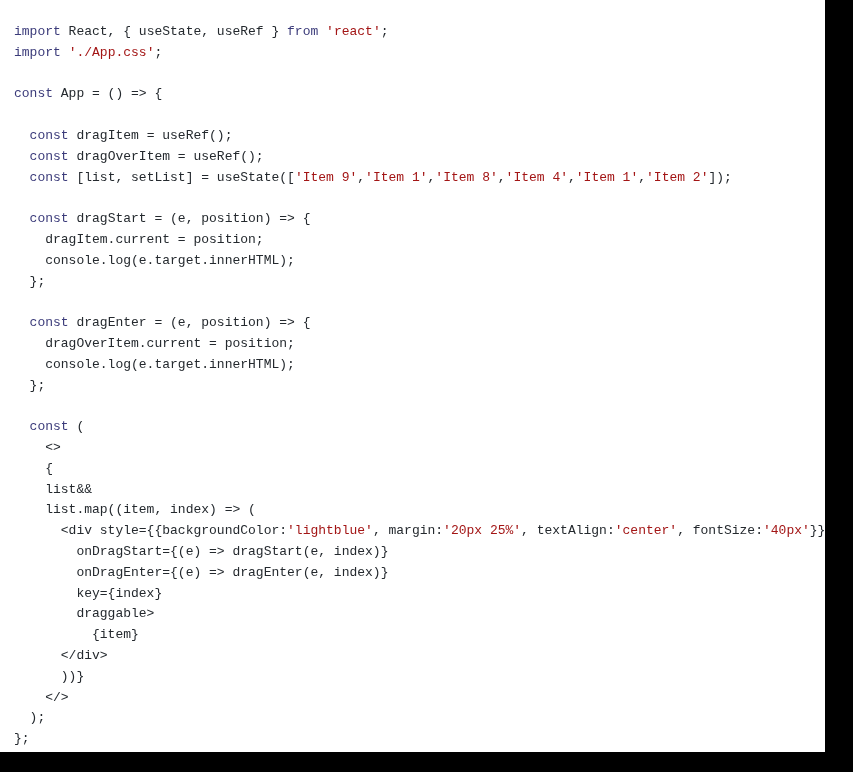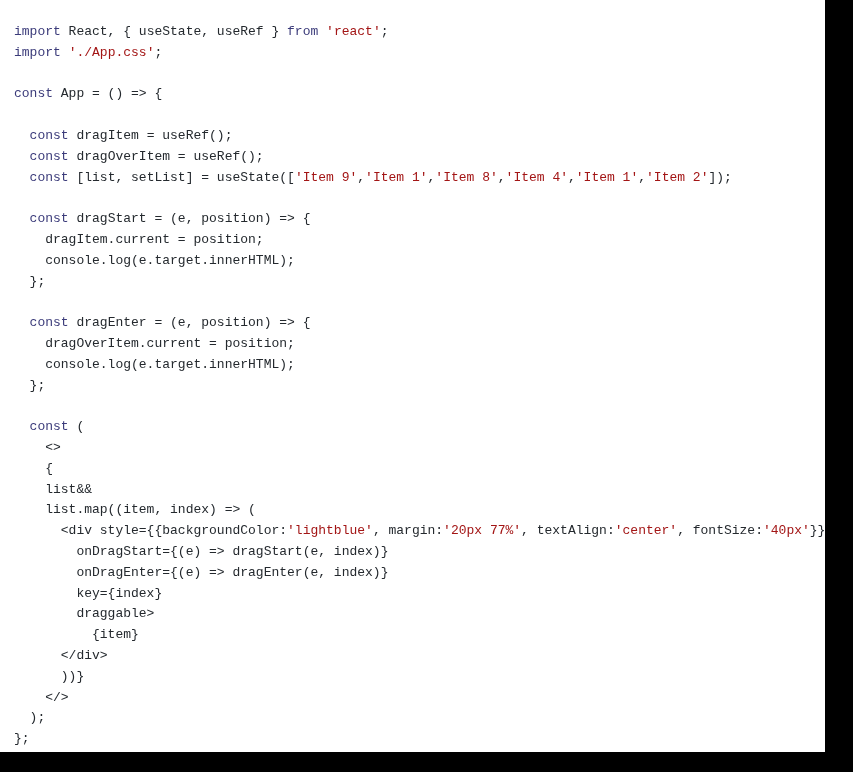--- a/index.html
+++ b/index.html
@@ -43,21 +43,21 @@
   <span class="kw">const</span> dragEnter = (e, position) =&gt; {
     dragOverItem.current = position;
     console.log(e.target.innerHTML);
   };
 
   <span class="kw">const</span> (
     &lt;&gt;
     {
     list&amp;&amp;
     list.map((item, index) =&gt; (
-      &lt;div style={{backgroundColor:<span class="str">'lightblue'</span>, margin:<span class="str">'20px 77%'</span>, textAlign:<span class="str">'center'</span>, fontSize:<span class="str">'40px'</span>}}
+      &lt;div style={{backgroundColor:<span class="str">'lightblue'</span>, margin:<span class="str">'20px 25%'</span>, textAlign:<span class="str">'center'</span>, fontSize:<span class="str">'40px'</span>}}
         onDragStart={(e) =&gt; dragStart(e, index)}
         onDragEnter={(e) =&gt; dragEnter(e, index)}
         key={index}
         draggable&gt;
           {item}
       &lt;/div&gt;
       ))}
     &lt;/&gt;
   );
 };

